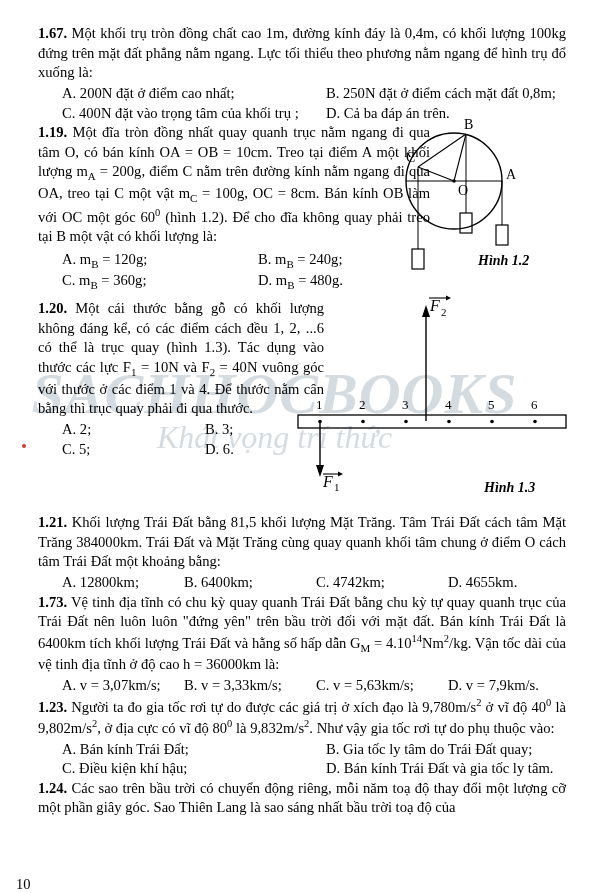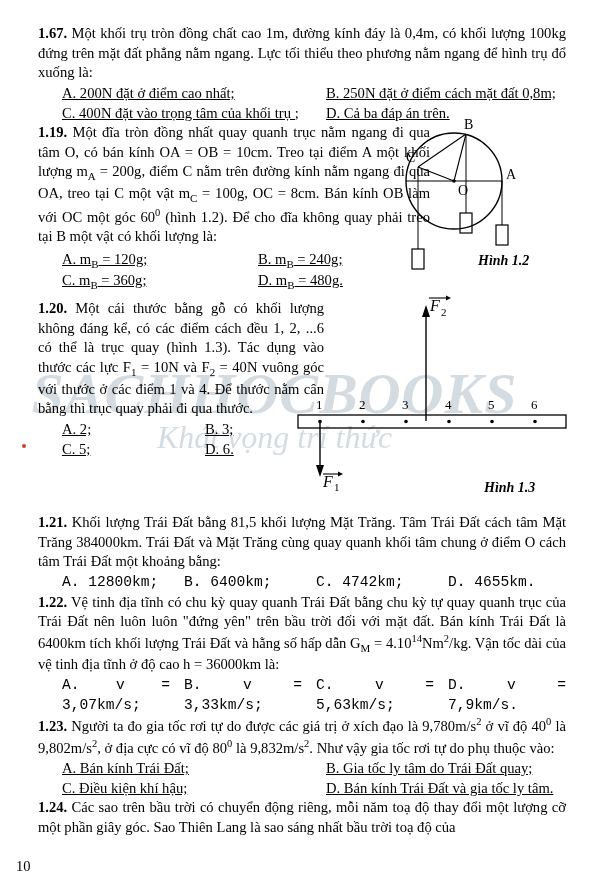--- a/index.html
+++ b/index.html
@@ -64,26 +64,24 @@
     display: flex;
     flex-wrap: wrap;
     margin: 0;
   }
   .choices .c {
     box-sizing: border-box;
     padding-left: 24px;
   }
   .choices.two .c {
     width: 50%;
-    text-decoration: underline;
   }
   .choices.four .c {
     width: 25%;
     padding-left: 14px;
-    font-family: Liberation Mono, monospace;
   }
   .choices.four .c:first-child {
     padding-left: 24px;
   }
   .sub {
     vertical-align: sub;
     font-size: 0.75em;
   }
   .sup {
     vertical-align: super;
@@ -118,21 +116,21 @@
   .fig-1_20 {
     position: absolute;
     right: -12px;
     top: -8px;
     width: 300px;
     height: 212px;
   }
   .pagenum {
     position: absolute;
     left: 16px;
-    bottom: 18px;
+    bottom: 0;
     font-size: 14.5px;
     z-index: 3;
   }
   .sp6 { margin-top: 6px; }
   .sp3 { margin-top: 3px; }
   .red-dot {
     position: absolute;
     left: 22px;
     top: 444px;
     width: 4px;
@@ -262,21 +260,21 @@
       <p class="para"><span class="num">1.21.</span> <span>Khối lượng Trái Đất bằng 81,5 khối lượng Mặt Trăng. Tâm Trái Đất cách tâm Mặt Trăng 384000km. Trái Đất và Mặt Trăng cùng quay quanh khối tâm chung ở điểm O cách tâm Trái Đất một khoảng bằng:</span></p>
       <div class="choices four">
         <div class="c">A. 12800km;</div>
         <div class="c">B. 6400km;</div>
         <div class="c">C. 4742km;</div>
         <div class="c">D. 4655km.</div>
       </div>
     </div>
 
     <div>
-      <p class="para"><span class="num">1.22.</span>
+      <p class="para"><span class="num">1.73.</span>
         <span>Vệ tinh địa tĩnh có chu kỳ quay quanh Trái Đất bằng chu kỳ tự quay quanh trục của Trái Đất nên luôn luôn "đứng yên" trên bầu trời đối với mặt đất. Bán kính Trái Đất là 6400km tích khối lượng Trái Đất và hằng số hấp dẫn G</span><span class="sub">M</span><span> = 4.10</span><span class="sup">14</span><span>Nm</span><span class="sup">2</span><span>/kg. Vận tốc dài của vệ tinh địa tĩnh ở độ cao h = 36000km là:</span>
       </p>
       <div class="choices four">
         <div class="c">A. v = 3,07km/s;</div>
         <div class="c">B. v = 3,33km/s;</div>
         <div class="c">C. v = 5,63km/s;</div>
         <div class="c">D. v = 7,9km/s.</div>
       </div>
     </div>
 

